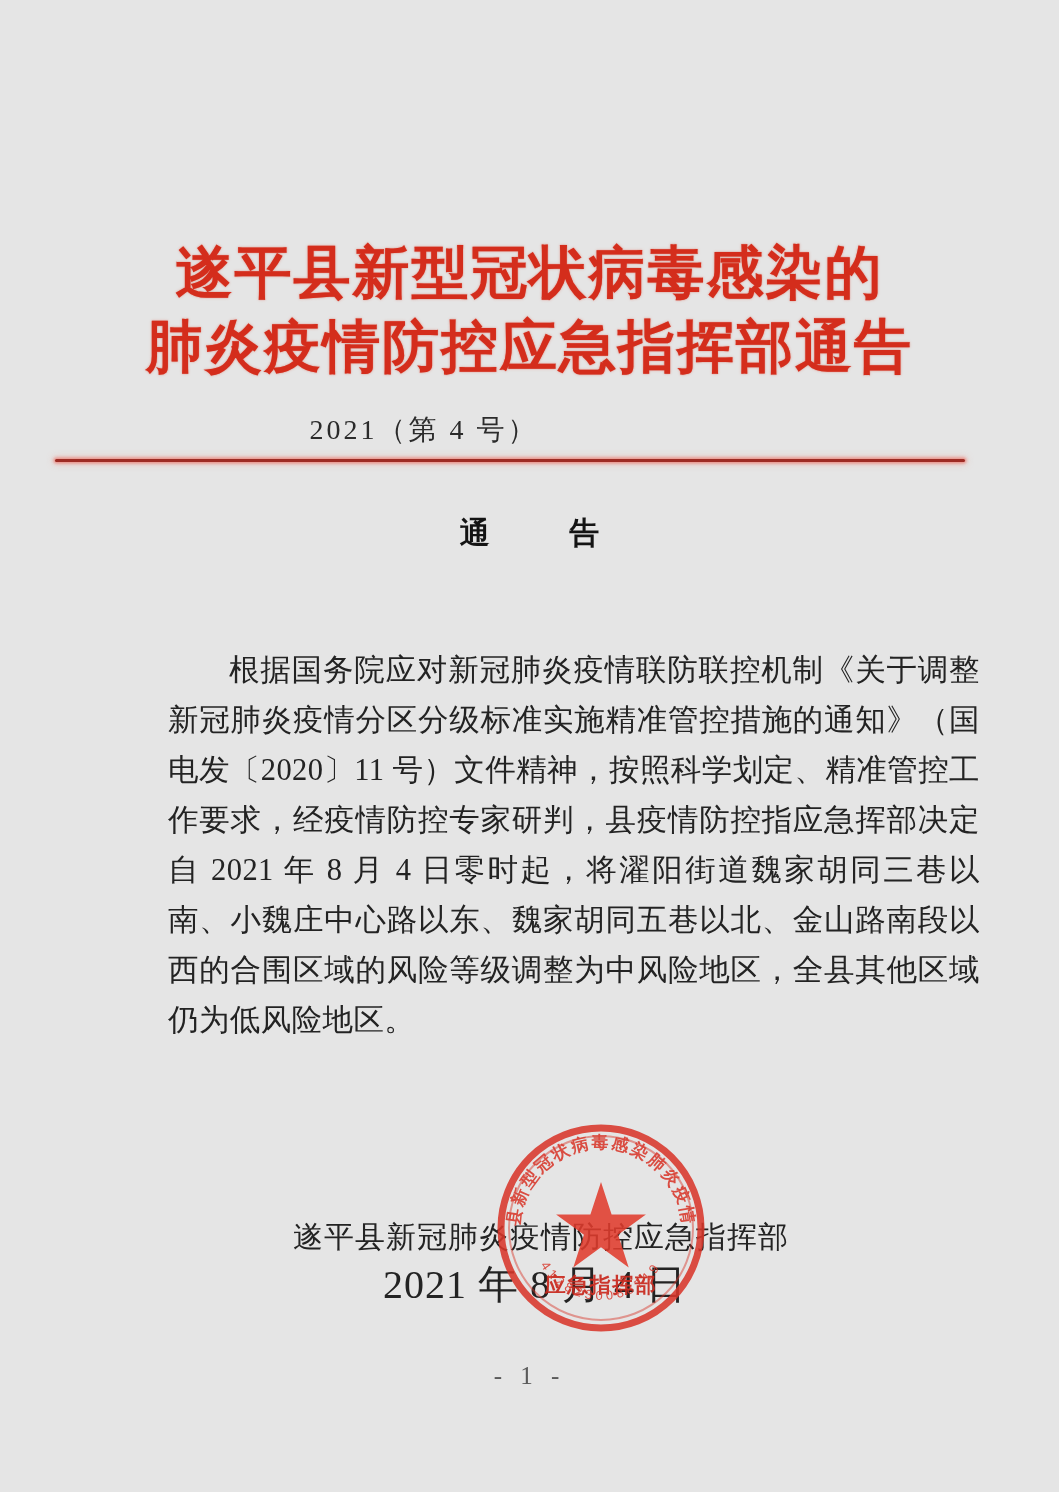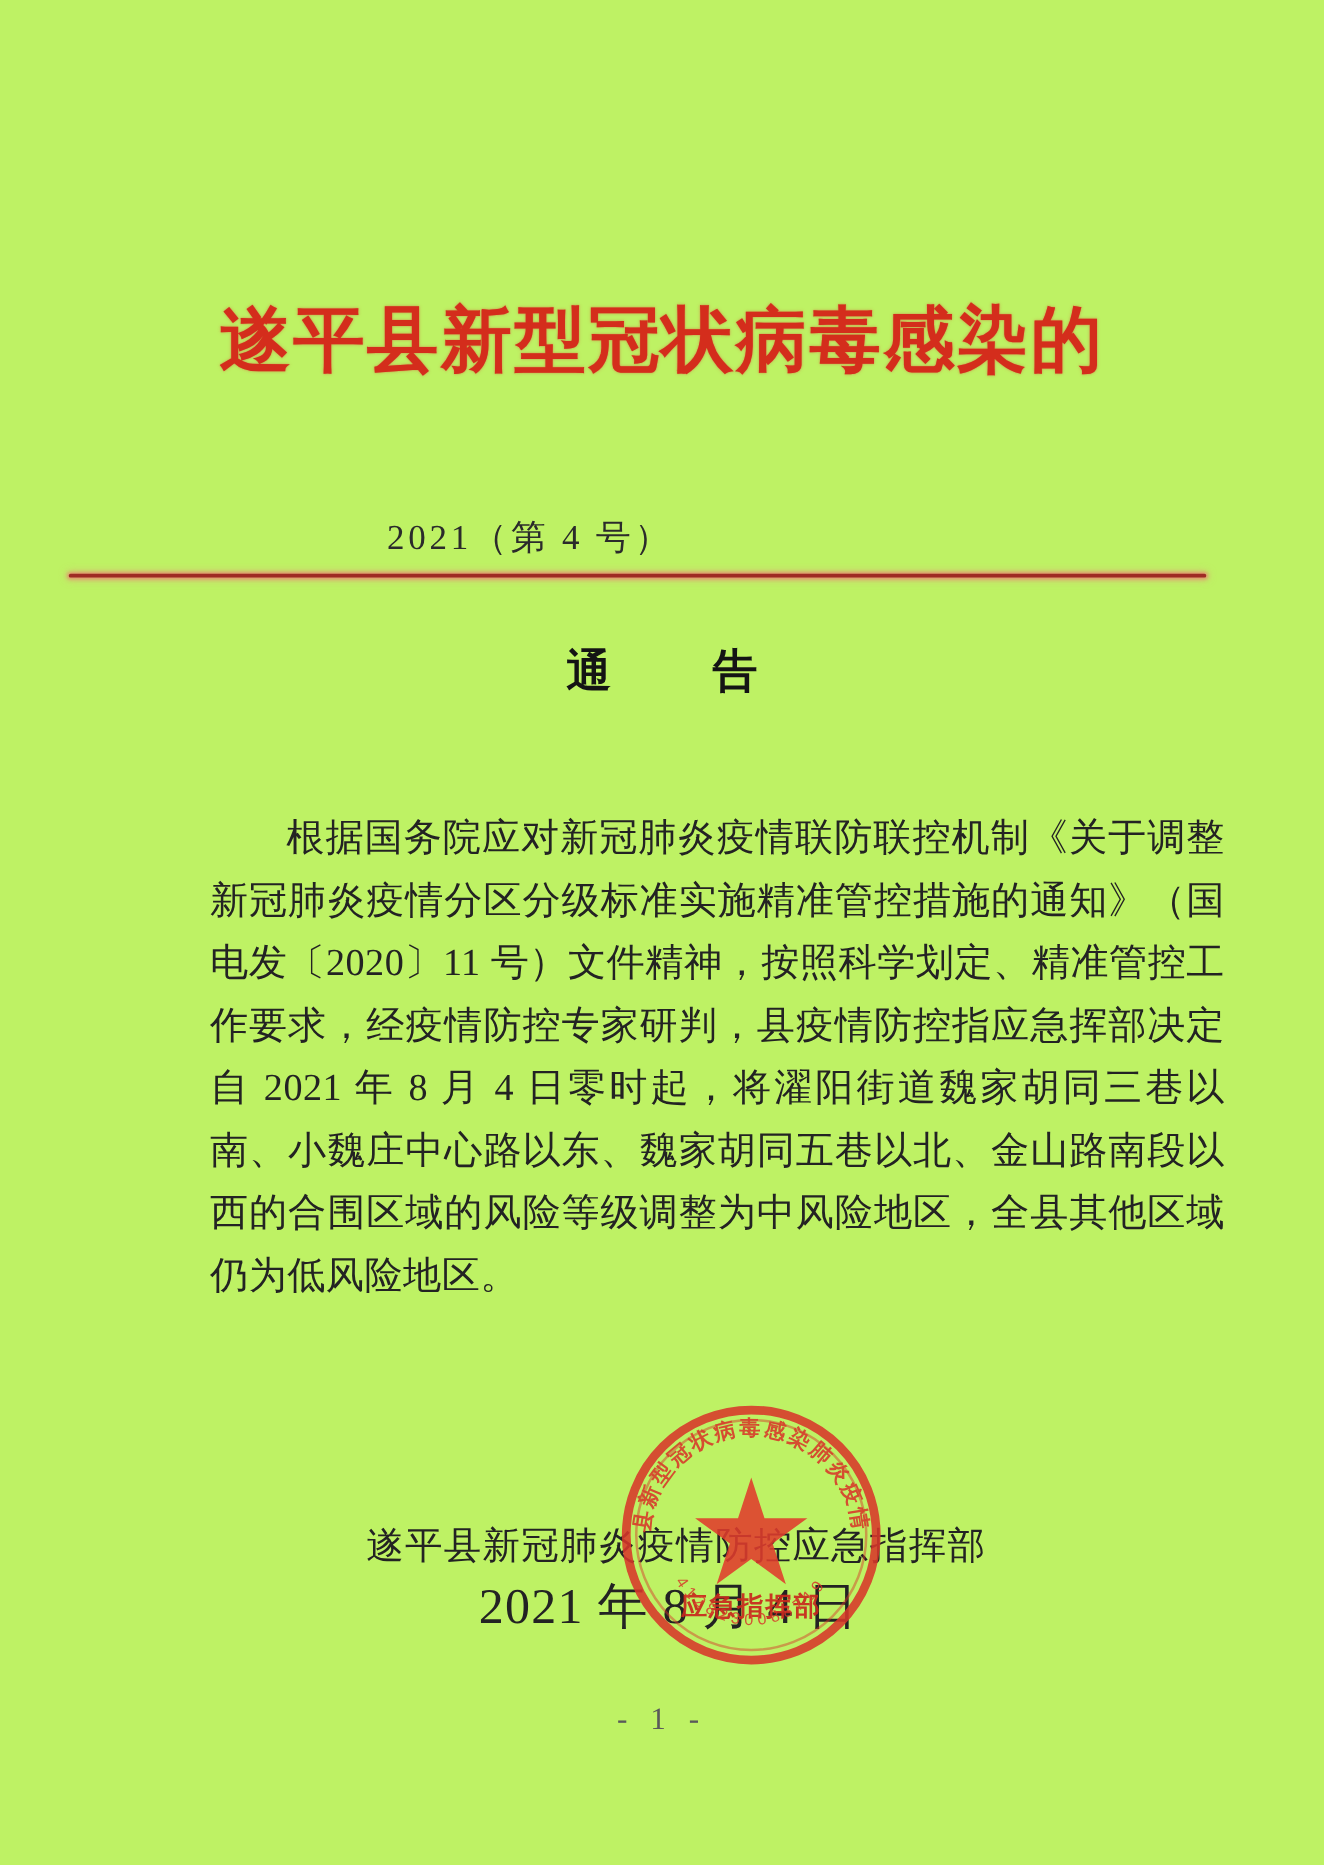--- a/index.html
+++ b/index.html
@@ -10,21 +10,21 @@
   }
   body {
     font-family: "Liberation Serif", "DejaVu Serif", serif;
     color: #1a1a1a;
   }
 
   .page {
     position: relative;
     width: 1059px;
     height: 1492px;
-    background: #bef264;
+    background: #e5e5e5;
     overflow: hidden;
     box-sizing: border-box;
   }
 
   
   .masthead {
     position: absolute;
     left: 0;
     top: 236px;
     width: 1059px;
@@ -67,21 +67,21 @@
                 0 0 7px 2px rgba(240,150,140,0.38);
   }
 
   
   .doc-heading {
     position: absolute;
     left: 0;
     top: 513px;
     width: 1059px;
     text-align: center;
-    font-size: 36px;
+    font-size: 30px;
     font-weight: bold;
     letter-spacing: 36px;
     text-indent: 36px;
     color: #141414;
   }
 
   
   .body-block {
     position: absolute;
     left: 124px;
@@ -147,20 +147,21 @@
     color: #5a5a5a;
   }
 </style>
 </head>
 <body>
 
 <div class="page">
 
   <div class="masthead">
     <div class="masthead-line">遂平县新型冠状病毒感染的</div>
+    <div class="masthead-line">肺炎疫情防控应急指挥部通告</div>
   </div>
 
   <div class="issue-no">2021（第 4 号）</div>
 
   <div class="red-rule"></div>
 
   <div class="doc-heading">通 告</div>
 
   <div class="body-block">
     <p class="body-para">根据国务院应对新冠肺炎疫情联防联控机制《关于调整新冠肺炎疫情分区分级标准实施精准管控措施的通知》（国电发〔2020〕11 号）文件精神，按照科学划定、精准管控工作要求，经疫情防控专家研判，县疫情防控指应急挥部决定自 2021 年 8 月 4 日零时起，将濯阳街道魏家胡同三巷以南、小魏庄中心路以东、魏家胡同五巷以北、金山路南段以西的合围区域的风险等级调整为中风险地区，全县其他区域仍为低风险地区。</p>

